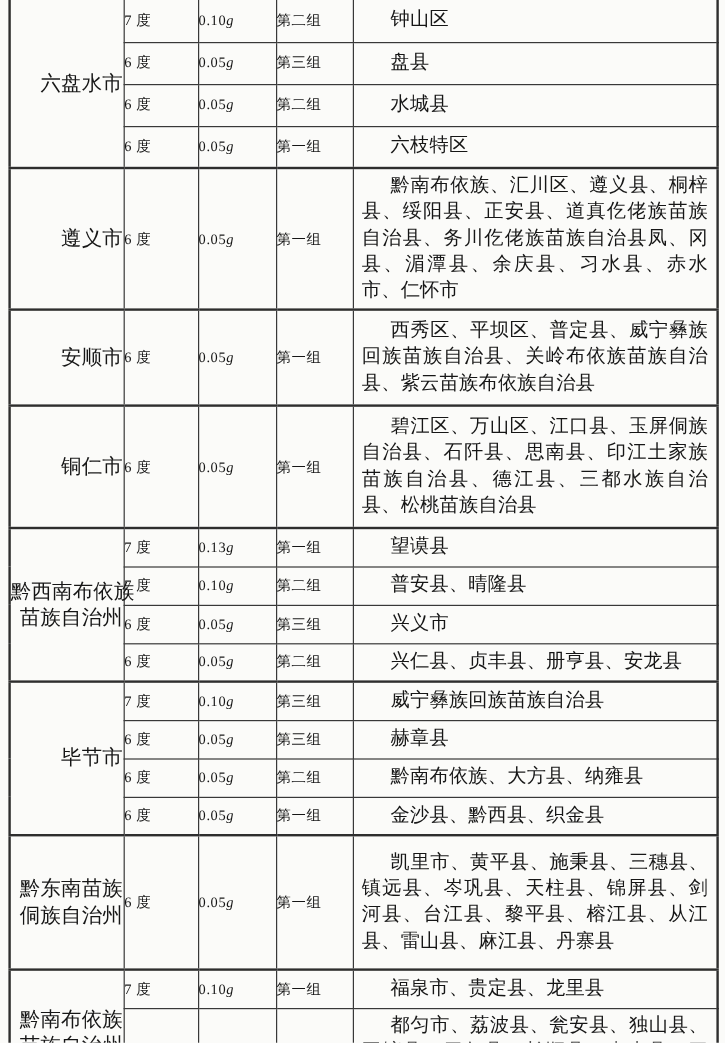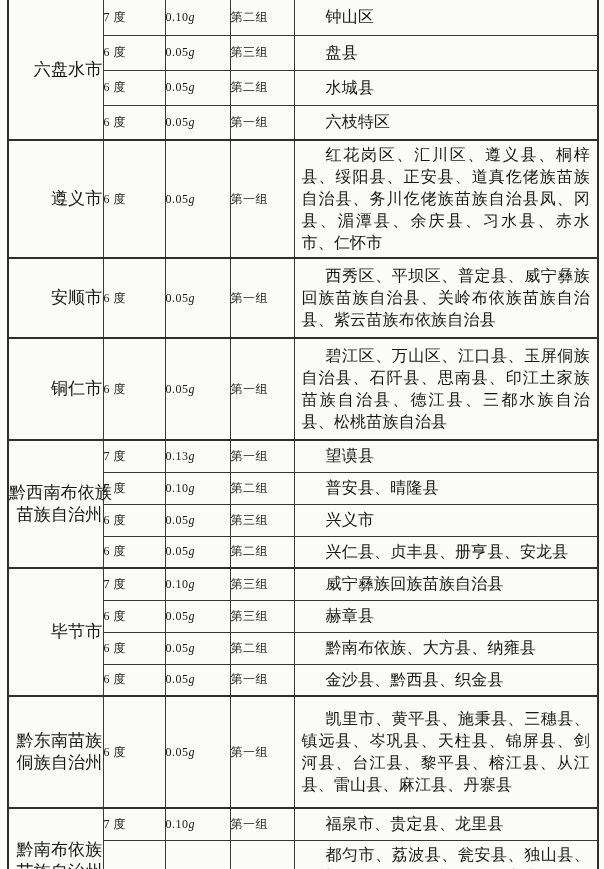--- a/index.html
+++ b/index.html
@@ -102,21 +102,21 @@
         <td class="c-acc"><span>0.05</span><i>g</i></td>
         <td class="c-grp">第一组</td>
         <td class="c-cty">六枝特区</td>
       </tr>
 
       <tr class="h96 sec">
         <td class="c-city">遵义市</td>
         <td class="c-int">6 度</td>
         <td class="c-acc"><span>0.05</span><i>g</i></td>
         <td class="c-grp">第一组</td>
-        <td class="c-cty">红花岗区、汇川区、遵义县、桐梓县、绥阳县、正安县、道真仡佬族苗族自治县、务川仡佬族苗族自治县凤、冈县、湄潭县、余庆县、习水县、赤水市、仁怀市</td>
+        <td class="c-cty">黔南布依族、汇川区、遵义县、桐梓县、绥阳县、正安县、道真仡佬族苗族自治县、务川仡佬族苗族自治县凤、冈县、湄潭县、余庆县、习水县、赤水市、仁怀市</td>
       </tr>
 
       <tr class="h80 sec">
         <td class="c-city">安顺市</td>
         <td class="c-int">6 度</td>
         <td class="c-acc"><span>0.05</span><i>g</i></td>
         <td class="c-grp">第一组</td>
         <td class="c-cty">西秀区、平坝区、普定县、威宁彝族回族苗族自治县、关岭布依族苗族自治县、紫云苗族布依族自治县</td>
       </tr>
 

